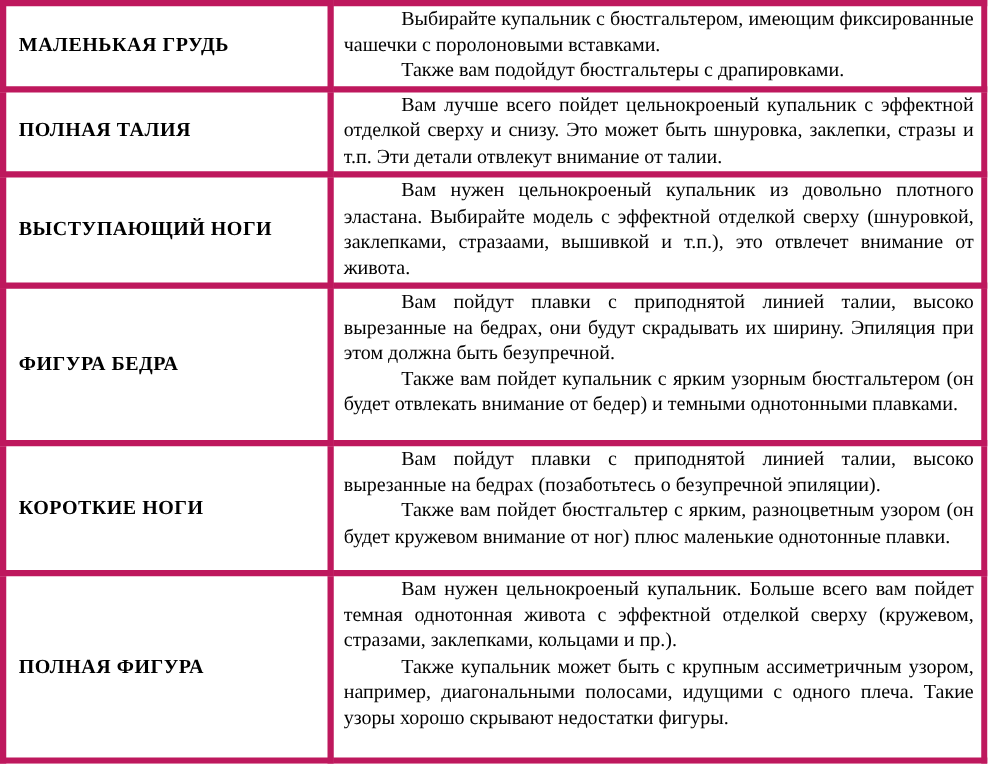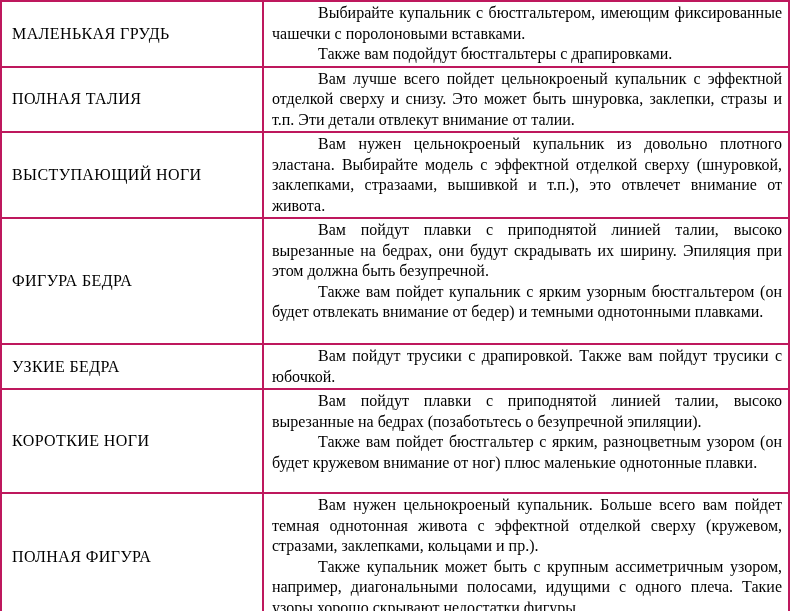--- a/index.html
+++ b/index.html
@@ -19,29 +19,29 @@
     height: 611px;
     border-collapse: collapse;
     table-layout: fixed;
     border: 2px solid #000000;
     font-family: "Liberation Serif", "DejaVu Serif", serif;
     font-size: 16px;
     color: #000000;
     background: #ffffff;
   }
   table.advice-table td {
-    border: 2px solid #be185d;
+    border: 5px solid #be185d;
     overflow: hidden;
     box-sizing: border-box;
   }
   td.label-cell {
     width: 262px;
     vertical-align: middle;
     padding: 2px 4px 2px 10px;
-    font-weight: normal;
+    font-weight: bold;
     letter-spacing: 0.4px;
     line-height: 20px;
   }
   td.advice-cell {
     vertical-align: top;
     padding: 1px 6px 1px 8px;
   }
   p.advice-para {
     margin: 0;
     text-align: justify;
@@ -89,28 +89,20 @@
       </tr>
       <tr class="row-4">
         <td class="label-cell">
           <span>ФИГУРА БЕДРА</span>
         </td>
         <td class="advice-cell">
           <p class="advice-para">Вам пойдут плавки с приподнятой линией талии, высоко вырезанные на бедрах, они будут скрадывать их ширину. Эпиляция при этом должна быть безупречной.</p>
           <p class="advice-para">Также вам пойдет купальник с ярким узорным бюстгальтером (он будет отвлекать внимание от бедер) и темными однотонными плавками.</p>
         </td>
       </tr>
-      <tr class="row-5">
-        <td class="label-cell">
-          <span>УЗКИЕ БЕДРА</span>
-        </td>
-        <td class="advice-cell">
-          <p class="advice-para">Вам пойдут трусики с драпировкой. Также вам пойдут трусики с юбочкой.</p>
-        </td>
-      </tr>
       <tr class="row-6">
         <td class="label-cell">
           <span>КОРОТКИЕ НОГИ</span>
         </td>
         <td class="advice-cell">
           <p class="advice-para">Вам пойдут плавки с приподнятой линией талии, высоко вырезанные на бедрах (позаботьтесь о безупречной эпиляции).</p>
           <p class="advice-para">Также вам пойдет бюстгальтер с ярким, разноцветным узором (он будет кружевом внимание от ног) плюс маленькие однотонные плавки.</p>
         </td>
       </tr>
       <tr class="row-7">

